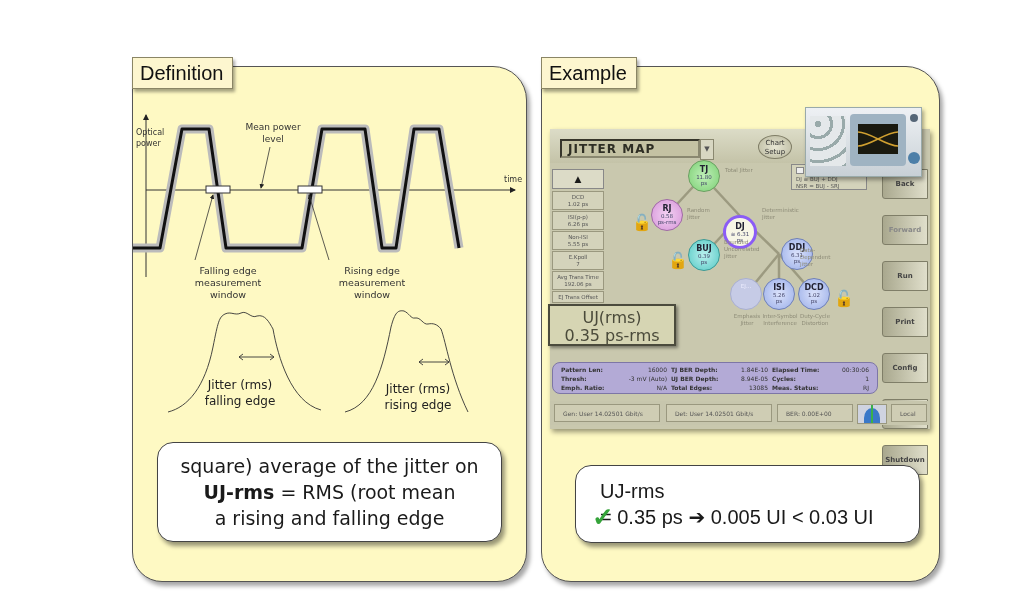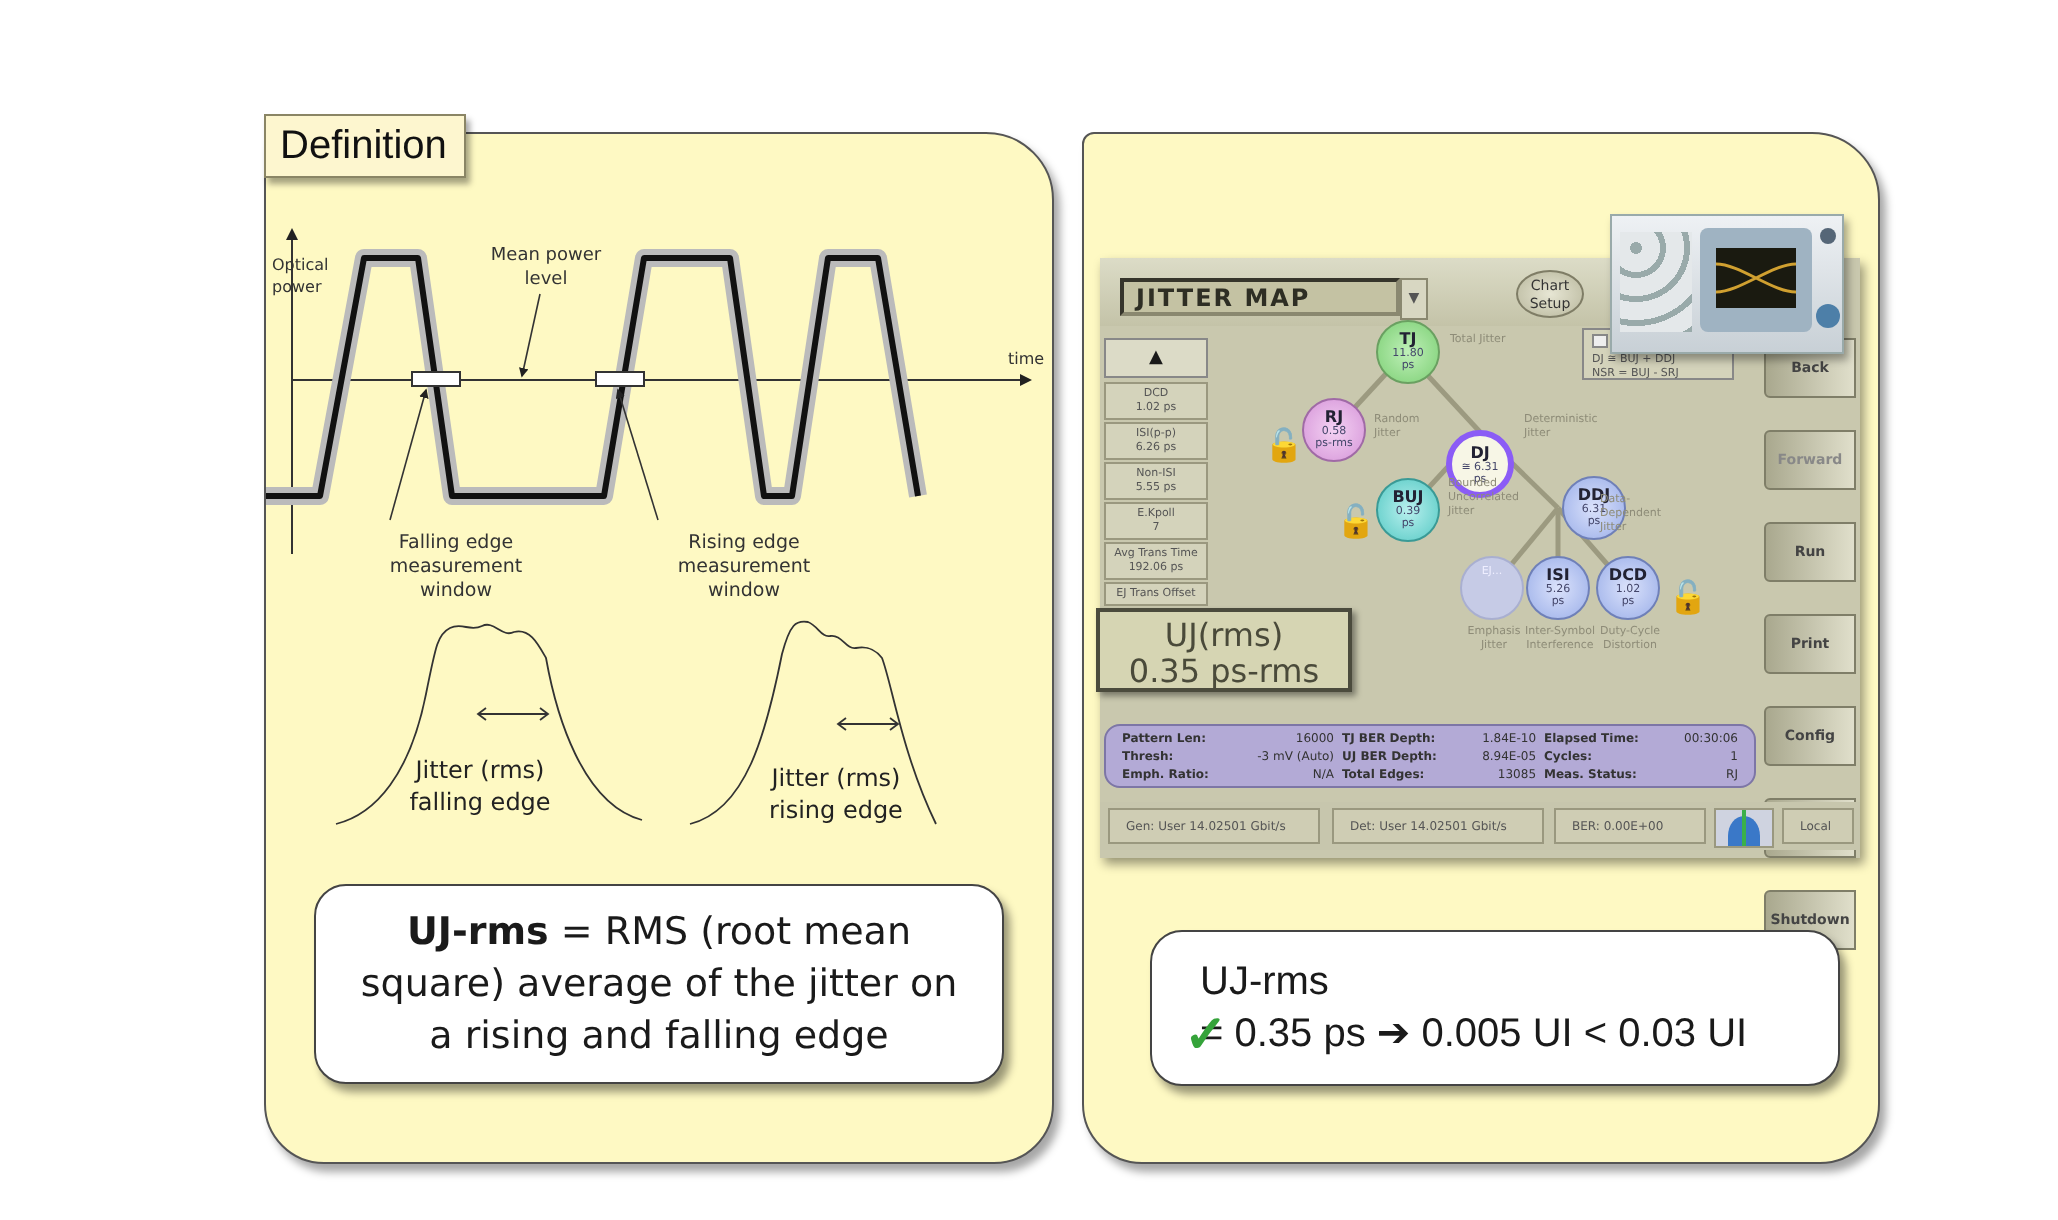--- a/index.html
+++ b/index.html
@@ -87,27 +87,28 @@
     <path d="M286,295 L316,295 M290,292 L286,295 L290,298 M312,292 L316,295 L312,298" fill="none" stroke="#333" stroke-width="0.9"></path>
     <g font-size="12" fill="#222" text-anchor="middle">
       <text x="107" y="322">Jitter (rms)</text>
       <text x="107" y="338">falling edge</text>
       <text x="285" y="326">Jitter (rms)</text>
       <text x="285" y="342">rising edge</text>
     </g>
   </svg>
 
   <div class="callout" id="def-callout">
+    <div>square) average of the jitter on</div>
     <div><b>UJ-rms</b><span> = RMS (root mean</span></div>
-    <div>square) average of the jitter on</div>
     <div>a rising and falling edge</div>
   </div>
 </div>
 
 <div class="panel" id="panel-ex">
+  <div class="tag">Example</div>
 
   <div id="jm">
     <div class="topbar"></div>
     <div class="title-select">JITTER MAP</div>
     <div class="select-arrow">▼</div>
     <div class="chart-setup">Chart Setup</div>
 
     <div class="left-col">
       <div class="up-btn">▲</div>
       <div class="stat">

